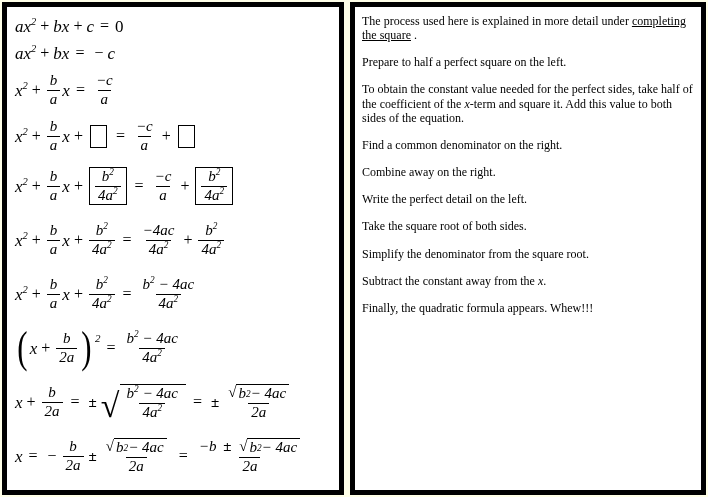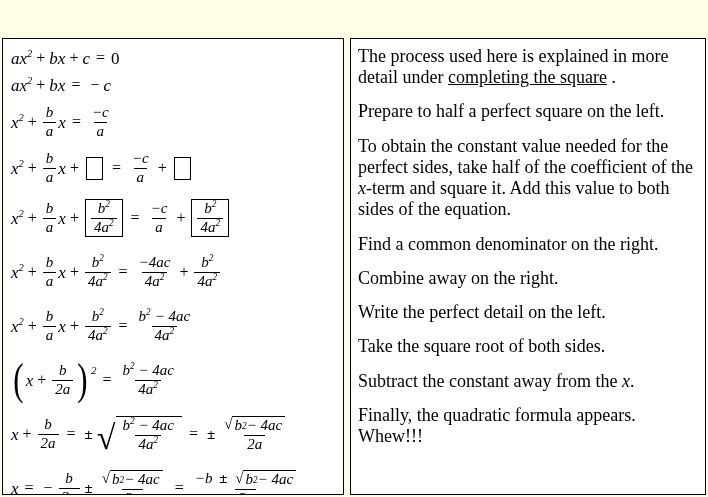--- a/index.html
+++ b/index.html
@@ -19,24 +19,23 @@
     height: 497px;
     box-sizing: border-box;
   }
 
   
   .panel {
     position: absolute;
     top: 2px;
     bottom: 2px;
     background: #ffffff;
-    border: 1px solid #000000;
+    border: 5px solid #000000;
     box-sizing: border-box;
     overflow: hidden;
-    margin-top: 36px;
   }
   .panel-math  { left: 2px;   width: 342px; }
   .panel-notes { left: 350px; width: 356px; }
 
   
   .math-list {
     padding: 6px 0 0 8px;
   }
   .eq {
     display: flex;
@@ -144,21 +143,21 @@
     border-top: 1.4px solid #000;
     padding: 1px 3px 0 2px;
     display: inline-flex;
     align-items: center;
   }
   .pm { font-style: normal; font-weight: bold; margin: 0 3px; font-size: 15px; }
 
   
   .notes {
     padding: 7px 4px 0 7px;
-    font-size: 18px;
+    font-size: 12px;
     line-height: 1.18;
     color: #000;
   }
   .notes p {
     margin: 0 0 13px 0;
   }
   .notes p:last-child { margin-bottom: 0; }
   .link {
     text-decoration: underline;
     color: #000;
@@ -397,20 +396,21 @@
       <p><span>To obtain the constant value needed for the perfect sides, take half of the coefficient of the </span><span class="ital">x</span><span>-term and square it.  Add this value to both sides of the equation.</span></p>
 
       <p>Find a common denominator on the right.</p>
 
       <p>Combine away on the right.</p>
 
       <p>Write the perfect detail on the left.</p>
 
       <p>Take the square root of both sides.</p>
 
+      <p>Simplify the denominator from the square root.</p>
 
       <p><span>Subtract the constant away from the </span><span class="ital">x</span><span>.</span></p>
 
       <p>Finally, the quadratic formula appears.  Whew!!!</p>
 
     </div>
   </div>
 
 </div>
 

